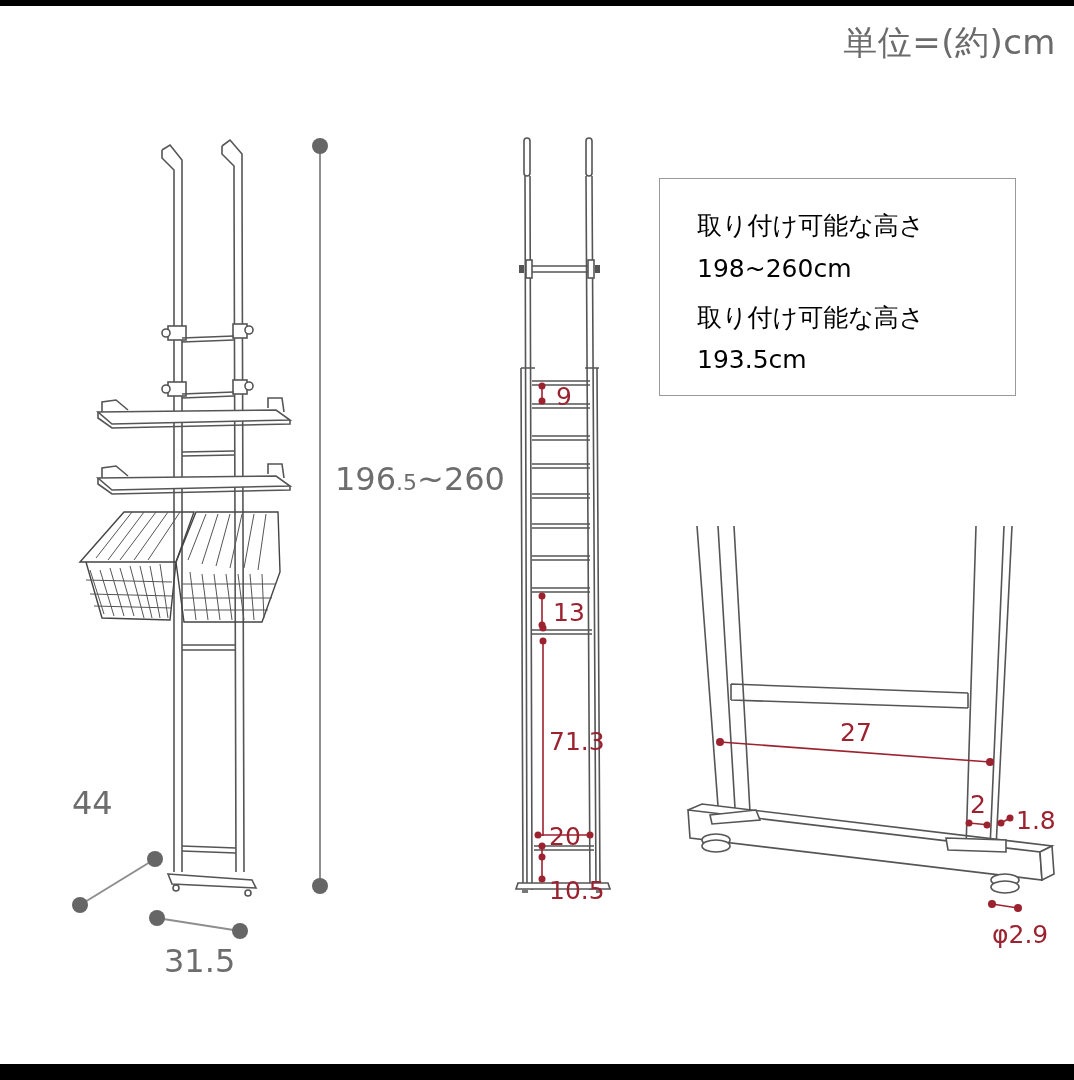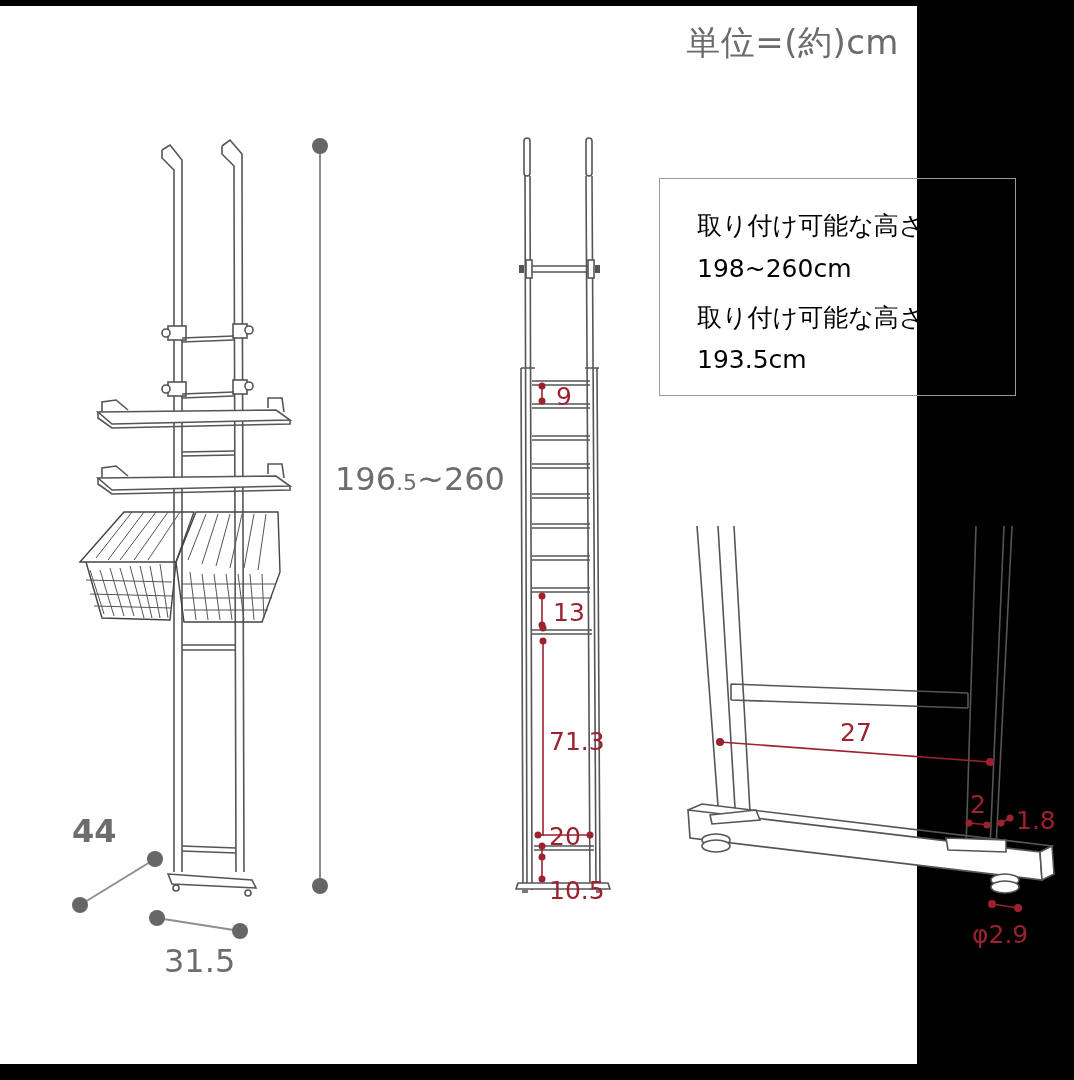--- a/index.html
+++ b/index.html
@@ -1,18 +1,18 @@
 <!DOCTYPE html>
 <html><head>
 <meta charset="utf-8">
 <style>
   html, body { margin:0; padding:0; }
   body { width:1074px; height:1080px; background:#000; position:relative; overflow:hidden;
          font-family:"DejaVu Sans", "Liberation Sans", sans-serif; }
-  .canvas { position:absolute; left:0; top:6px; width:917px; height:1058px; background:#fff; }
+  .canvas { position:absolute; left:0; top:6px; width:1074px; height:1058px; background:#fff; }
   .unit { position:absolute; right:18px; top:14px; font-size:34px; color:#6b6b6b; letter-spacing:0.5px; }
   .note-box { position:absolute; left:659px; top:172px; width:357px; height:218px;
               border:1.5px solid #9a9a9a; box-sizing:border-box; }
   .note-line { position:absolute; left:37px; font-size:25px; color:#000000; white-space:nowrap; }
   .gray-label { position:absolute; font-size:32px; color:#6d6d6d; white-space:nowrap; }
   .red-label { position:absolute; font-size:25px; color:#9c2230; white-space:nowrap; }
   .small5 { font-size:22px; }
   svg { position:absolute; left:0; top:0; }
 </style>
 </head>
@@ -197,26 +197,26 @@
   </svg>
 
   <div class="note-box">
     <div class="note-line" style="top:30px">取り付け可能な高さ</div>
     <div class="note-line" style="top:75px">198~260cm</div>
     <div class="note-line" style="top:122px">取り付け可能な高さ</div>
     <div class="note-line" style="top:166px">193.5cm</div>
   </div>
 
   <div class="gray-label" style="left:335px; top:454px;"><span>196</span><span class="small5">.5</span><span>~260</span></div>
-  <div class="gray-label" style="left:72px; top:806px;font-weight:bold;">44</div>
+  <div class="gray-label" style="left:72px; top:778px;">44</div>
   <div class="gray-label" style="left:164px; top:936px;">31.5</div>
 
   <div class="red-label" style="left:556px; top:376px;">9</div>
   <div class="red-label" style="left:553px; top:592px;">13</div>
   <div class="red-label" style="left:549px; top:708px;margin-top:13px;">71.3</div>
   <div class="red-label" style="left:549px; top:816px;">20</div>
   <div class="red-label" style="left:549px; top:850px;margin-top:20px;">10.5</div>
 
   <div class="red-label" style="left:840px; top:712px;">27</div>
   <div class="red-label" style="left:970px; top:784px;">2</div>
   <div class="red-label" style="left:1016px; top:800px;">1.8</div>
-  <div class="red-label" style="left:972px; top:914px;">φ2.9</div>
+  <div class="red-label" style="left:992px; top:914px;">φ2.9</div>
 </div>
 
 </body></html>

